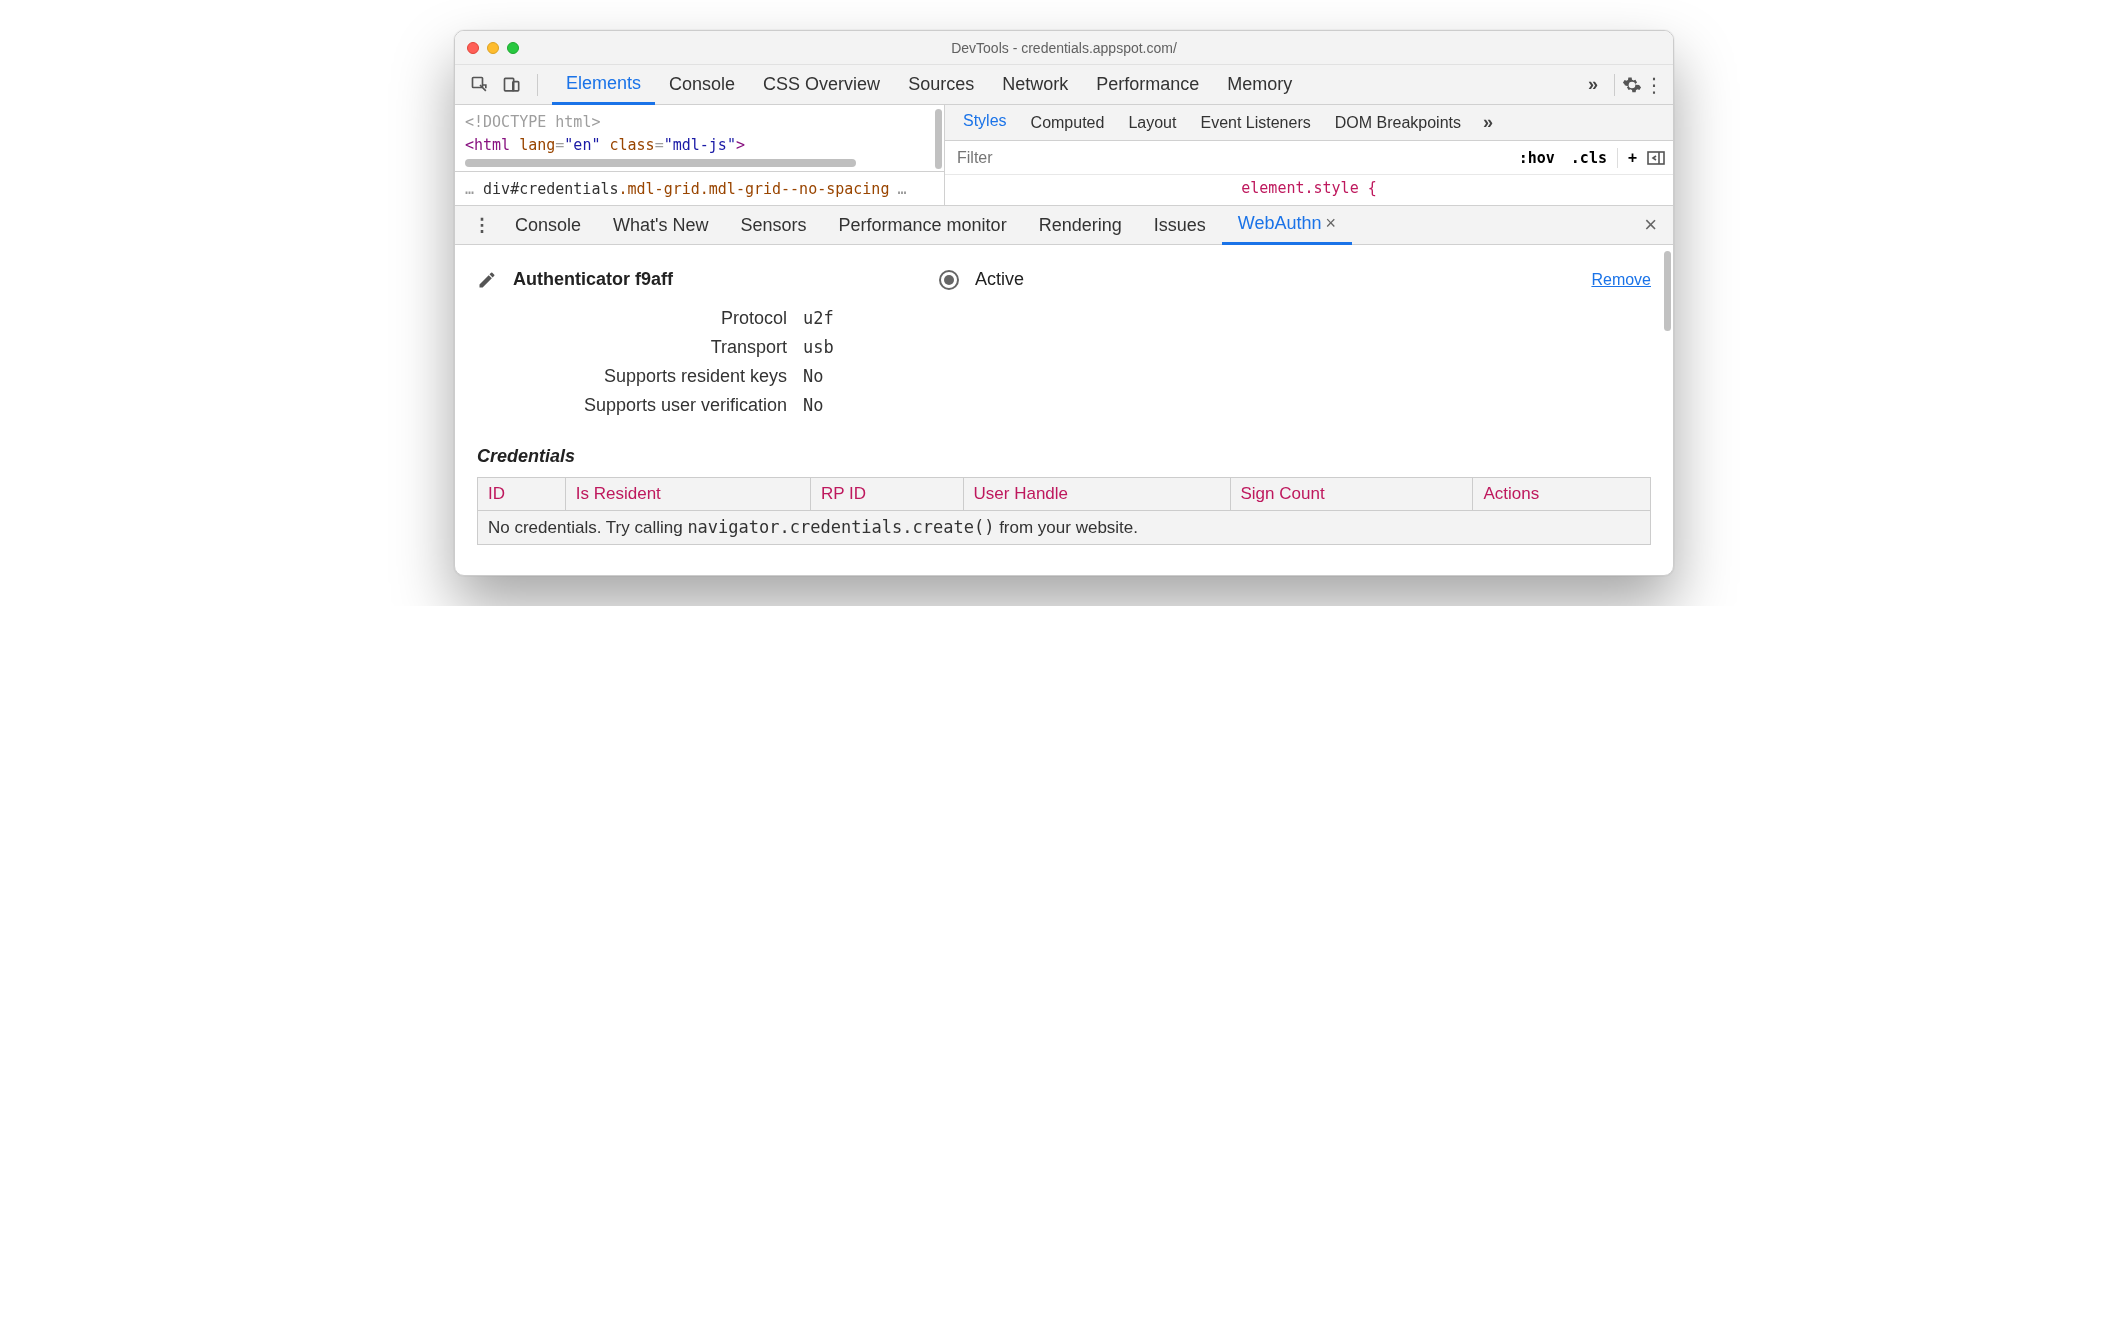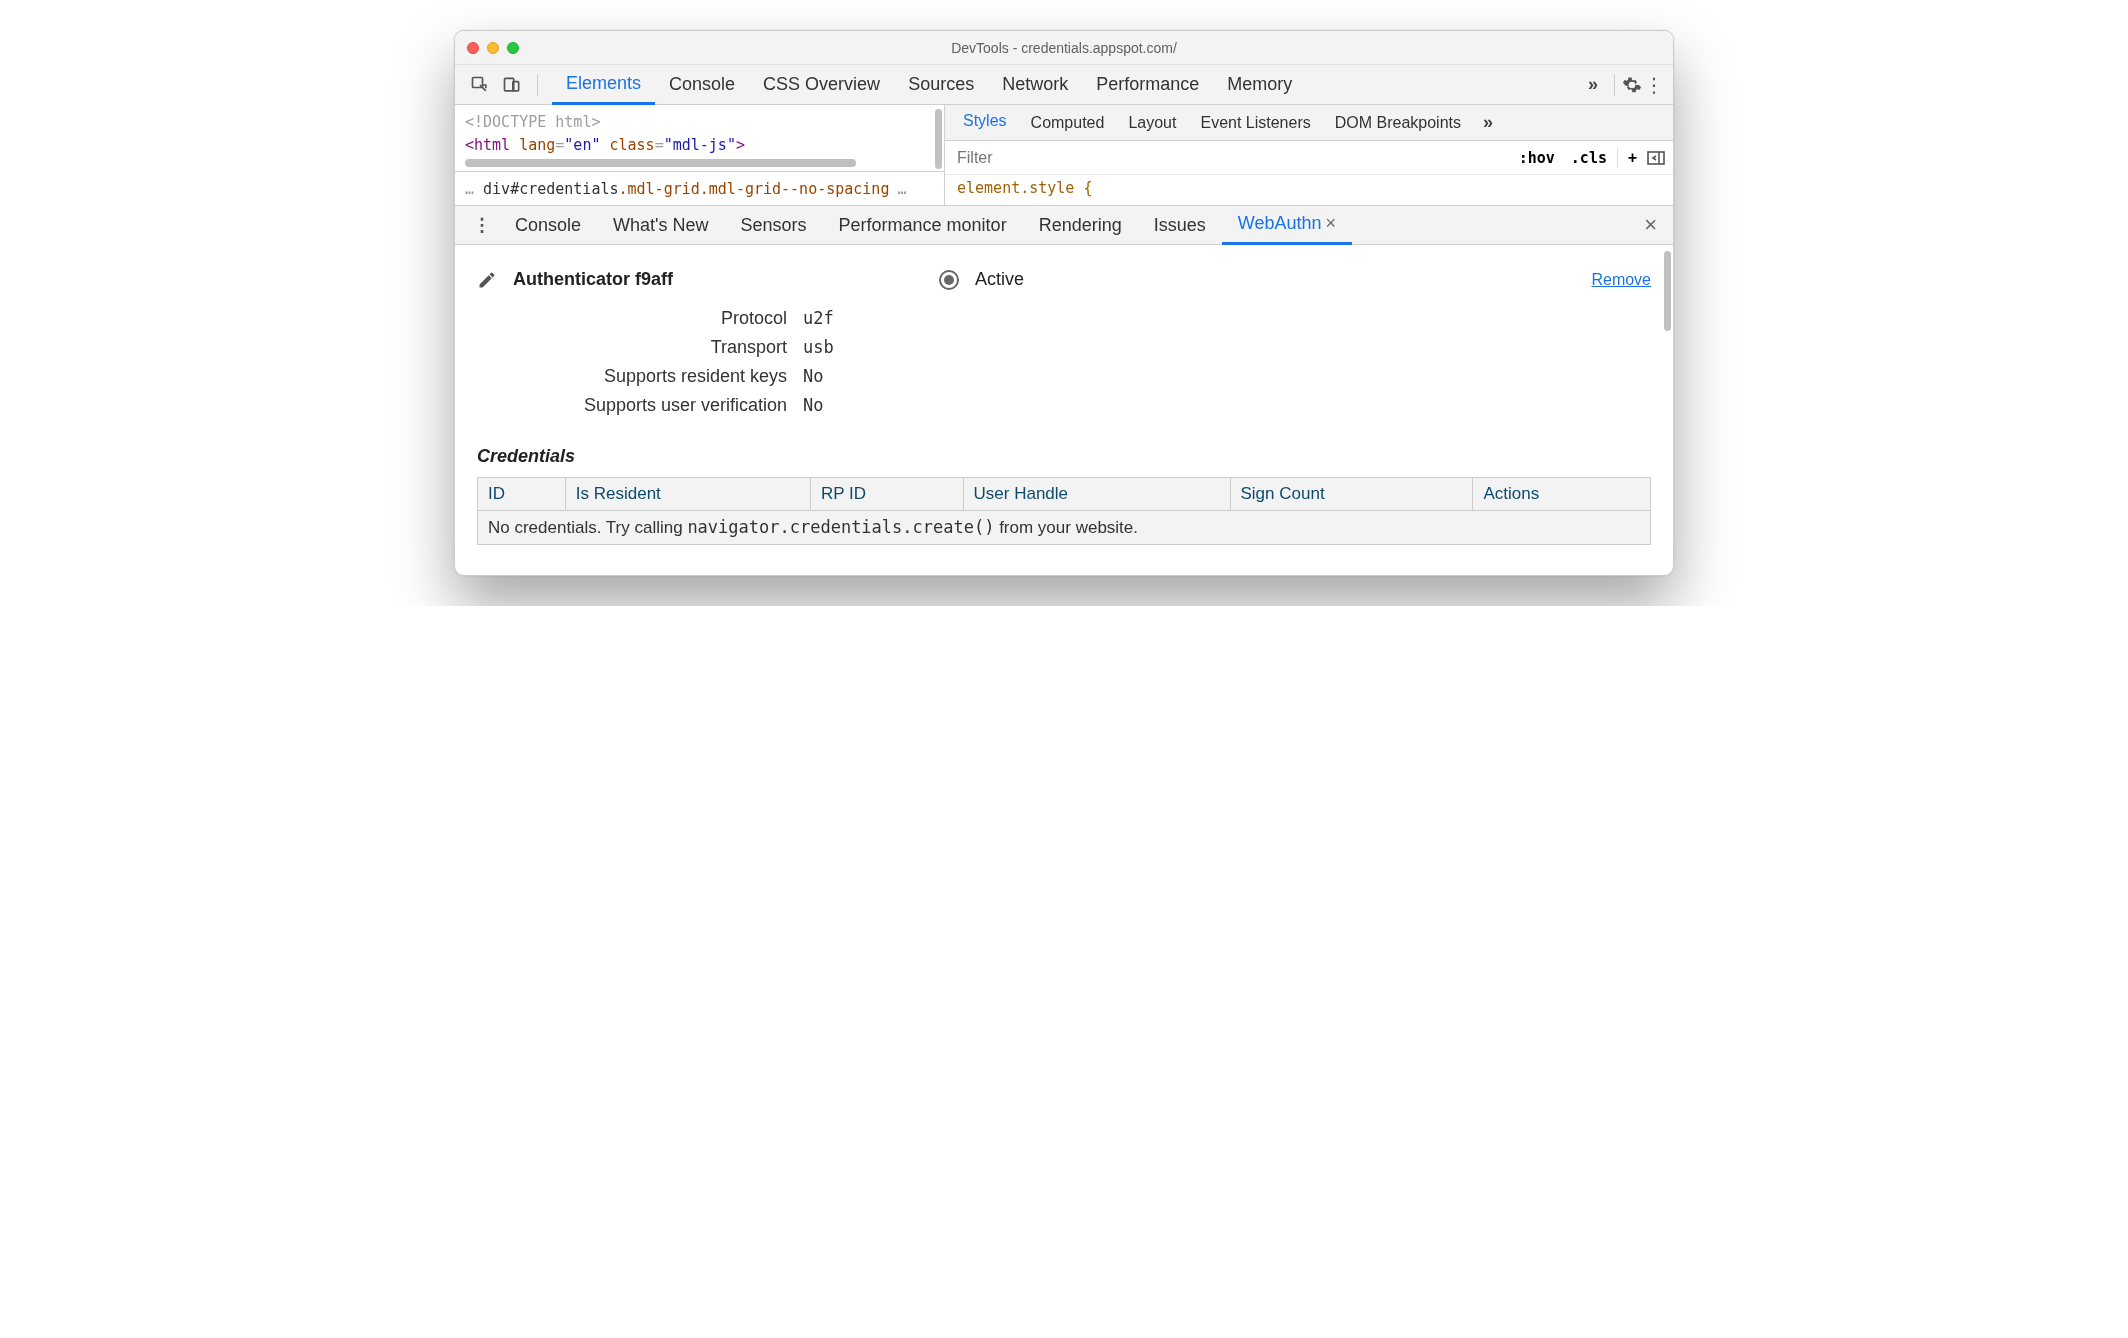--- a/index.html
+++ b/index.html
@@ -118,22 +118,23 @@
     display:flex; align-items:center; height: 34px;
     border-bottom:1px solid #e8e8e8; background:#fff;
   }
   .filter-row input {
     border:none; outline:none; font-size:16px; color:#333;
     padding: 0 12px; flex:1; background:transparent;
   }
   .filter-row .btn { font-family: Menlo, Consolas, monospace; font-size:15px; color:#000000; padding:0 8px; font-weight:700; }
   .filter-row .sep { width:1px; height:20px; background:#ddd; margin:0 2px;}
   .style-body {
-    font-family: Menlo, Consolas, monospace; font-size:15px; color:#a16207;
+    font-family: Menlo, Consolas, monospace; font-size:15px; color:#be185d;
     padding: 4px 12px;
+    text-align: center;
   }
 
   
   .drawer-tabs {
     display:flex; align-items:center; height: 40px;
     background:#f3f3f3; border-top:1px solid #d0d0d0; border-bottom:1px solid #d0d0d0;
     padding: 0 10px;
   }
   .drawer-tabs .tab { padding:0 16px; height:40px; }
   .drawer-tabs .tab.active { border-bottom:3px solid #1a73e8; color:#1a73e8; }
@@ -167,21 +168,21 @@
   .info-val { font-family: Menlo, Consolas, monospace; font-size:17px; color:#333; }
 
   .section-title { font-weight:700; font-size:18px; margin-bottom: 10px; font-style: italic; }
   table.cred {
     width:100%; border-collapse: collapse; font-size:17px;
   }
   table.cred th, table.cred td {
     border:1px solid #ccc; padding: 6px 10px; text-align:left; font-weight:400;
     background:#f3f3f3;
   }
-  table.cred th { color:#0c4a6e; }
+  table.cred th { color:#be185d; }
   .empty-row td {
     background:#fff; text-align:center; padding:12px 10px; font-size:17px; color:#333;
   }
   .empty-row code { font-family: Menlo, Consolas, monospace; }
 </style>
 </head>
 <body>
 
 <div class="window">
 

